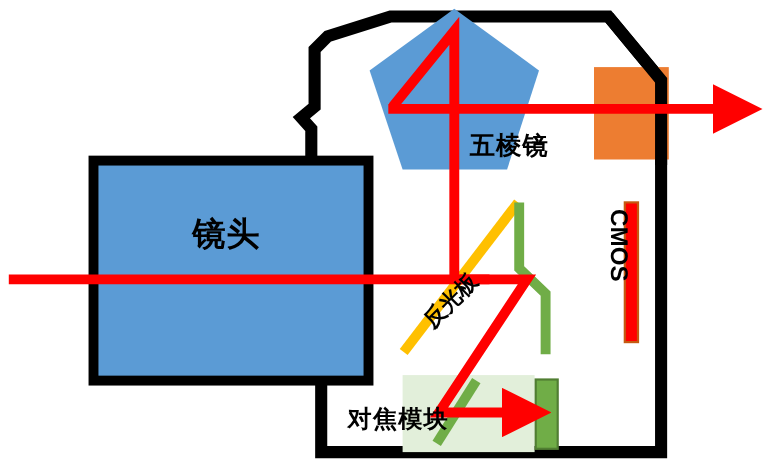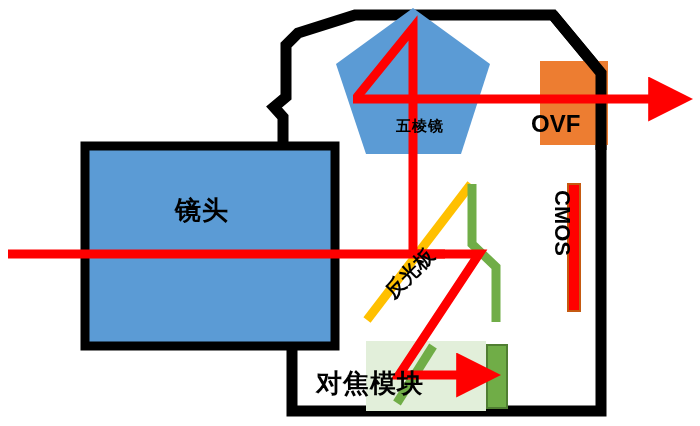--- a/index.html
+++ b/index.html
@@ -23,30 +23,30 @@
     height: 426px;
   }
   .lbl {
     position: absolute;
     color: #000000;
     font-weight: bold;
     white-space: nowrap;
     font-family: "Liberation Sans", "DejaVu Sans", sans-serif;
     user-select: none;
   }
-  #lbl-lens      { left: 175px; top: 193px; font-size: 26px; letter-spacing: 1px; }
-  #lbl-penta     { left: 396px; top: 117px; font-size: 15px; letter-spacing: 1px; }
+  #lbl-lens      { left: 175px; top: 193px; font-size: 30px; letter-spacing: 1px; }
+  #lbl-penta     { left: 427px; top: 117px; font-size: 23px; letter-spacing: 1px; }
   #lbl-ovf       { left: 531px; top: 110px; font-size: 24px; }
   #lbl-cmos      { left: 575px; top: 190px; font-size: 22px;
                    transform-origin: left top; transform: rotate(90deg); }
   #lbl-mirror    { left: 379px; top: 285px; font-size: 20px;
                    transform-origin: left top; transform: rotate(-45deg); }
   #lbl-submirror { left: 492px; top: 206px; font-size: 20px; width: 1em;
                    line-height: 0.99em; white-space: normal; }
-  #lbl-af        { left: 316px; top: 366px; font-size: 26px; letter-spacing: 1px; }
+  #lbl-af        { left: 316px; top: 366px; font-size: 22px; letter-spacing: 1px; }
 </style>
 </head>
 <body>
 
 <div id="stage">
 
   <svg id="diagram" viewBox="0 0 700 426">
     <defs>
       <marker id="redArrow" markerWidth="5" markerHeight="5" refX="2.2" refY="2.5" orient="auto" markerUnits="strokeWidth">
         <path d="M0,0 L5,2.5 L0,5 Z" fill="#FF0000"></path>
@@ -90,21 +90,20 @@
 
     <line x1="353" y1="99" x2="668" y2="99" stroke="#FF0000" stroke-width="9" marker-end="url(#redArrow)"></line>
 
     <polyline points="418,254 479,254 399,375 476,375" fill="none" stroke="#FF0000" stroke-width="9" stroke-linejoin="miter" stroke-linecap="butt" marker-end="url(#redArrow)"></polyline>
   </svg>
 
   <div class="lbl" id="lbl-lens">镜头</div>
 
   <div class="lbl" id="lbl-penta">五棱镜</div>
 
-  <div class="lbl" id="lbl-ovf">OVF</div>
 
   <div class="lbl" id="lbl-cmos">CMOS</div>
 
   <div class="lbl" id="lbl-mirror">反光板</div>
 
 
   <div class="lbl" id="lbl-af">对焦模块</div>
 
 </div>
 

